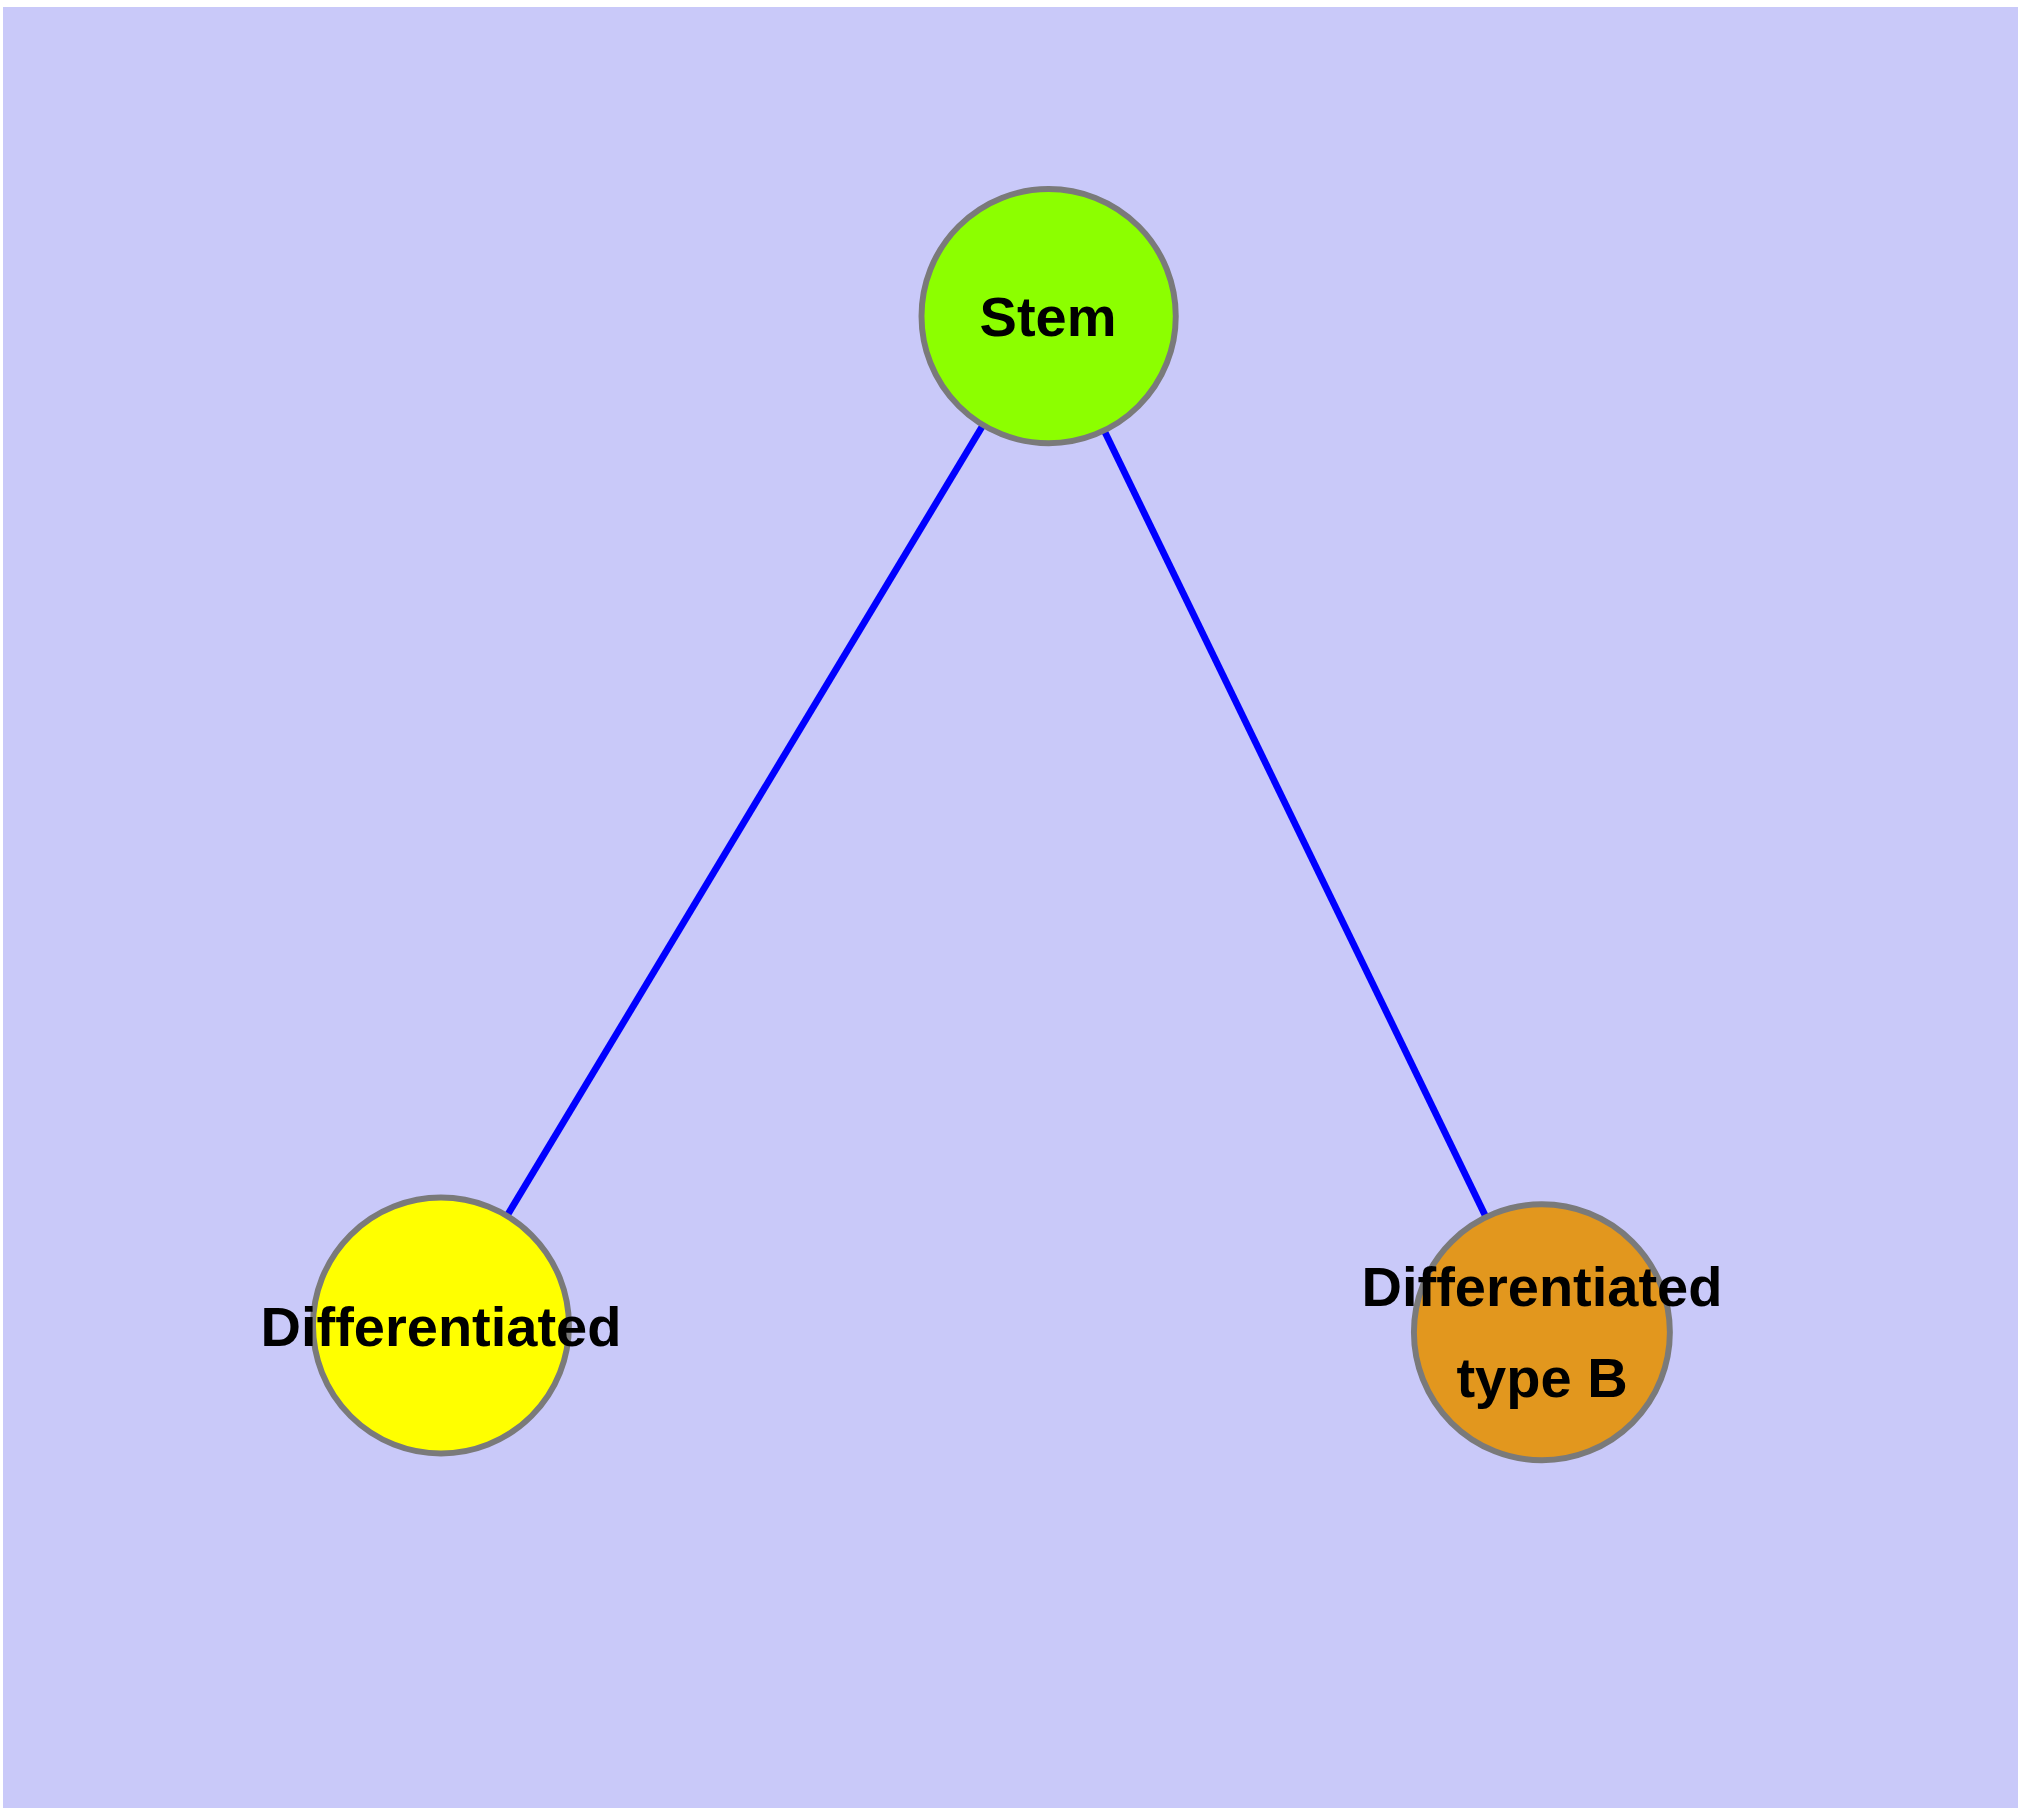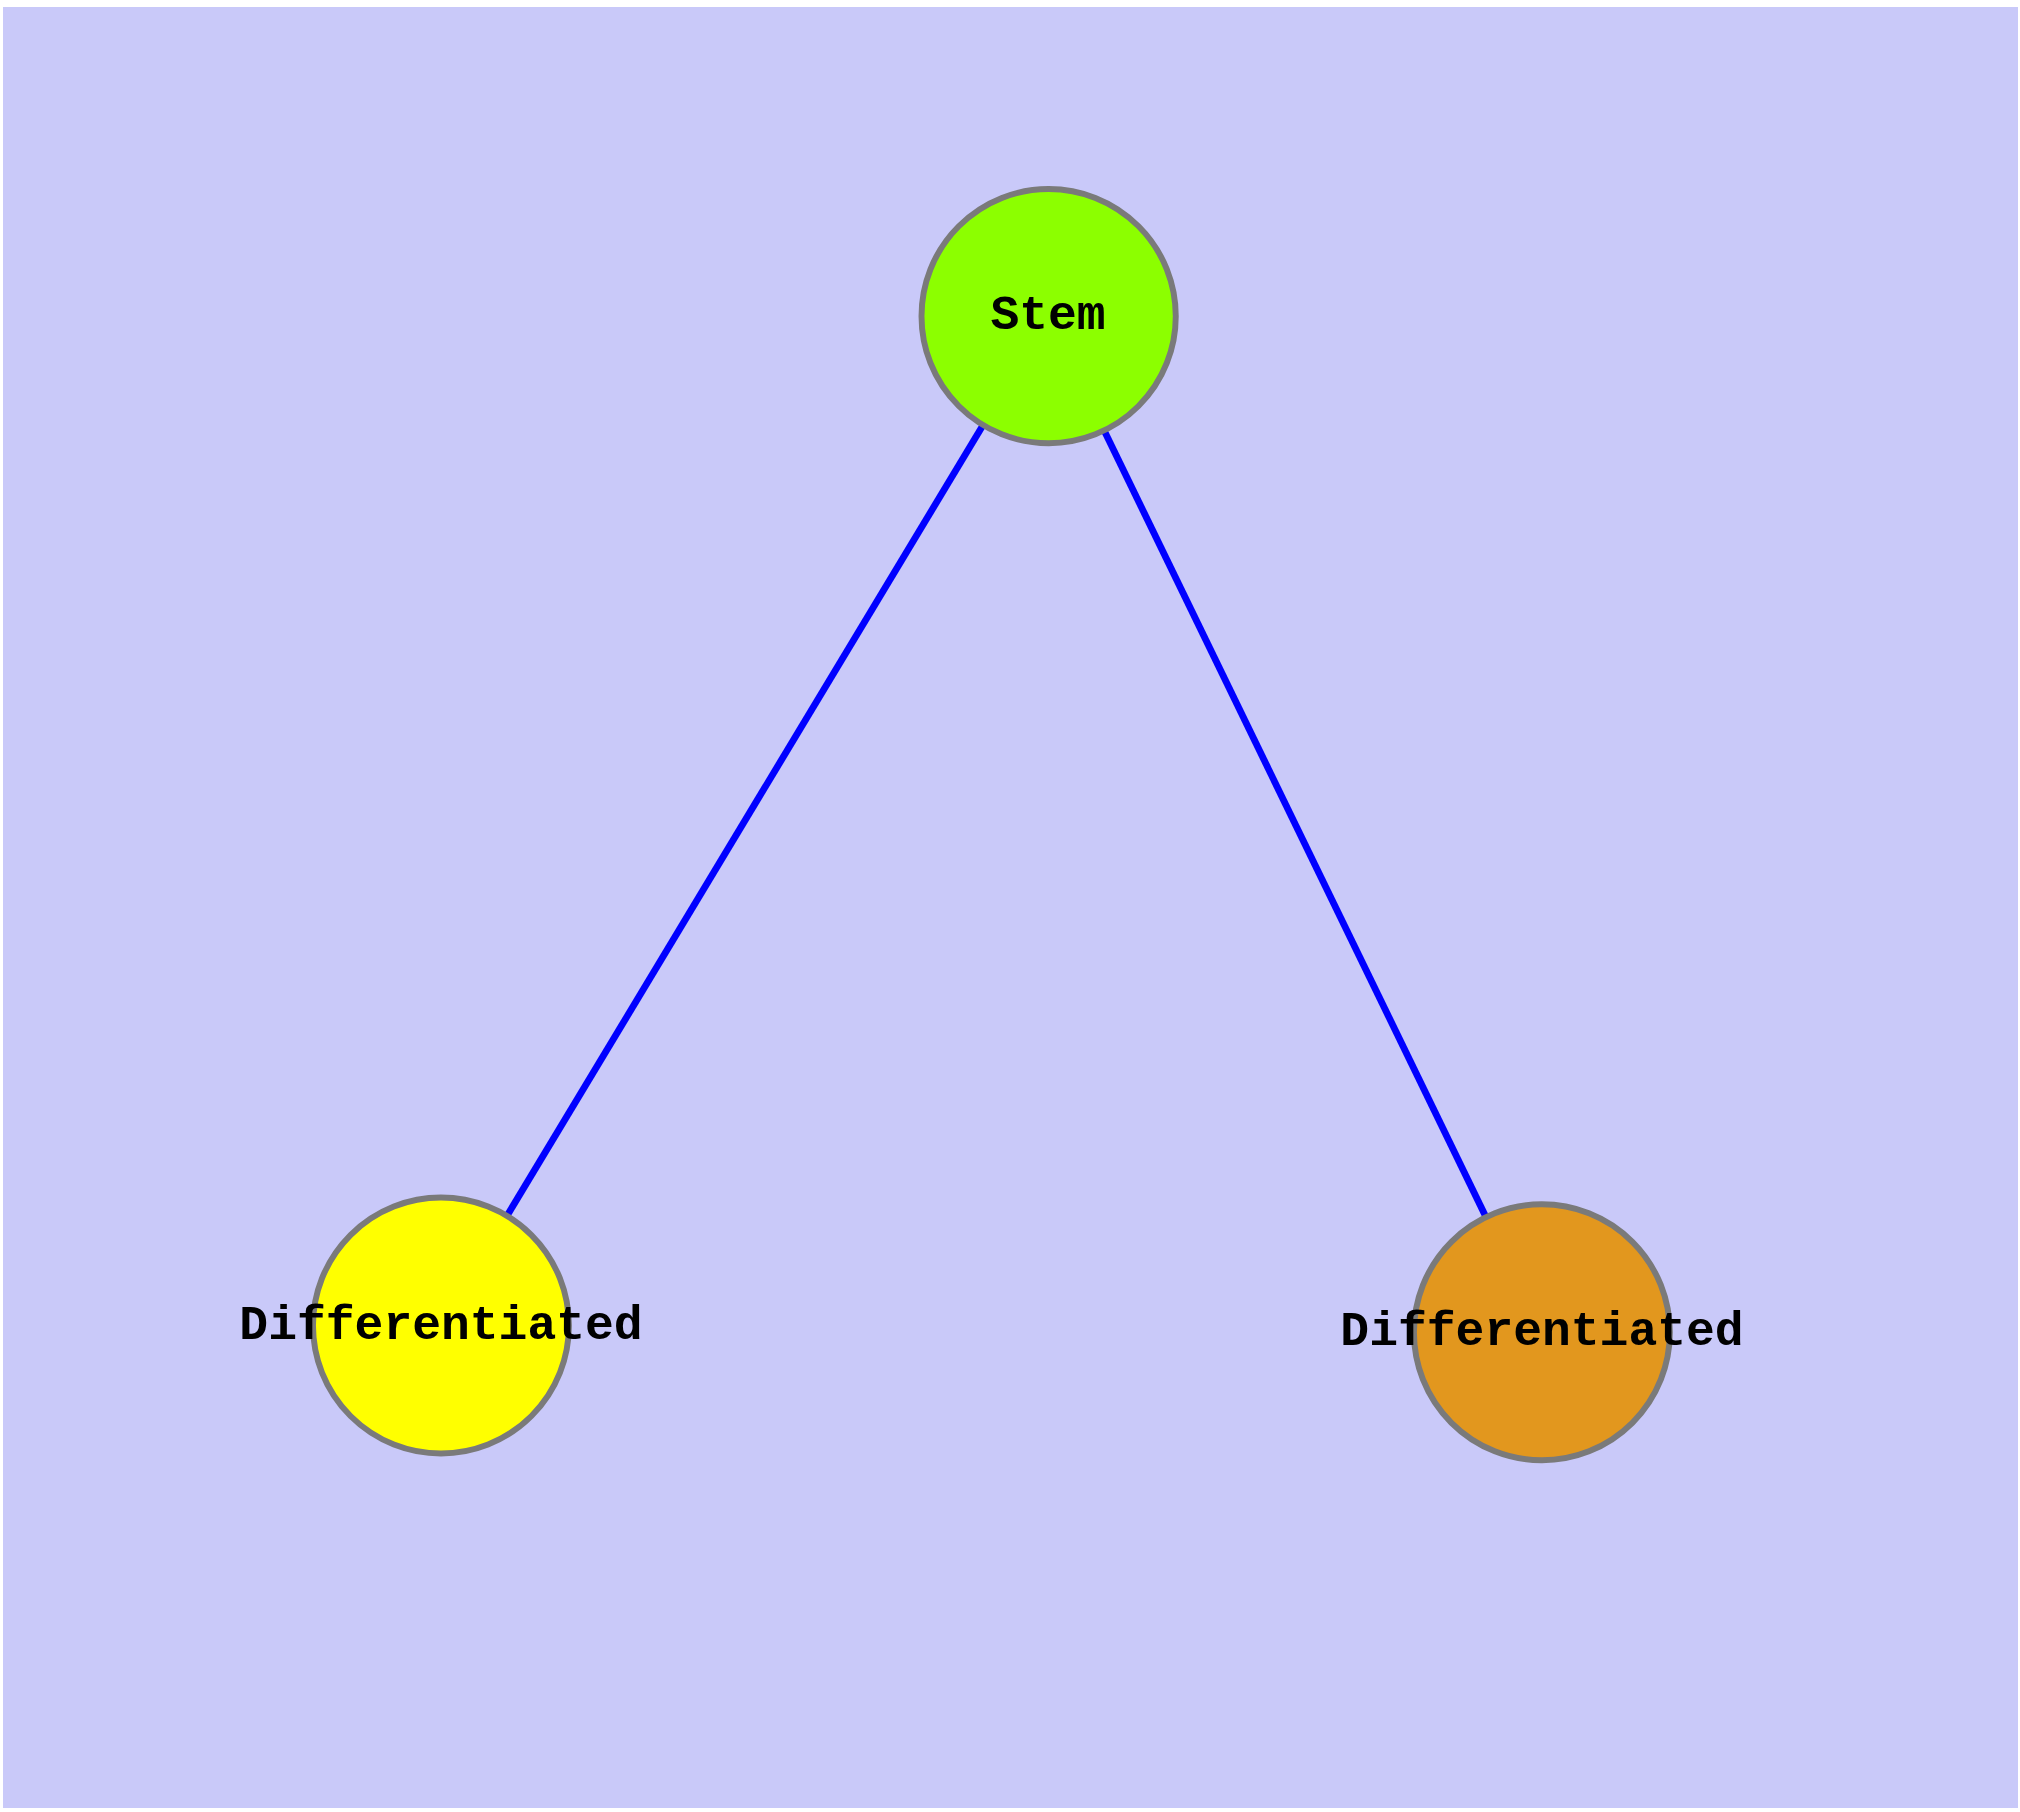--- a/index.html
+++ b/index.html
@@ -38,25 +38,24 @@
     fill: none;
   }
   .node-circle {
     stroke-width: 7px;
   }
   .node-label {
     position: absolute;
     transform: translate(-50%, -50%);
     text-align: center;
     font-weight: bold;
-    font-size: 48px;
+    font-size: 56px;
     line-height: 91px;
     color: #000000;
     white-space: nowrap;
-    font-family: Liberation Mono, monospace;
   }
   .node-label .line {
     display: block;
   }
 </style>
 </head>
 <body>
 
 <div class="page">
 
@@ -78,16 +77,17 @@
   <div class="node-label" style="left:1048px; top:316px;">
     <span class="line">Stem</span>
   </div>
 
   <div class="node-label" style="left:441px; top:1326px;">
     <span class="line">Differentiated</span>
   </div>
 
   <div class="node-label" style="left:1542px; top:1332px;">
     <span class="line">Differentiated</span>
+    <span class="line">type B</span>
   </div>
 
 </div>
 
 
 </body></html>

